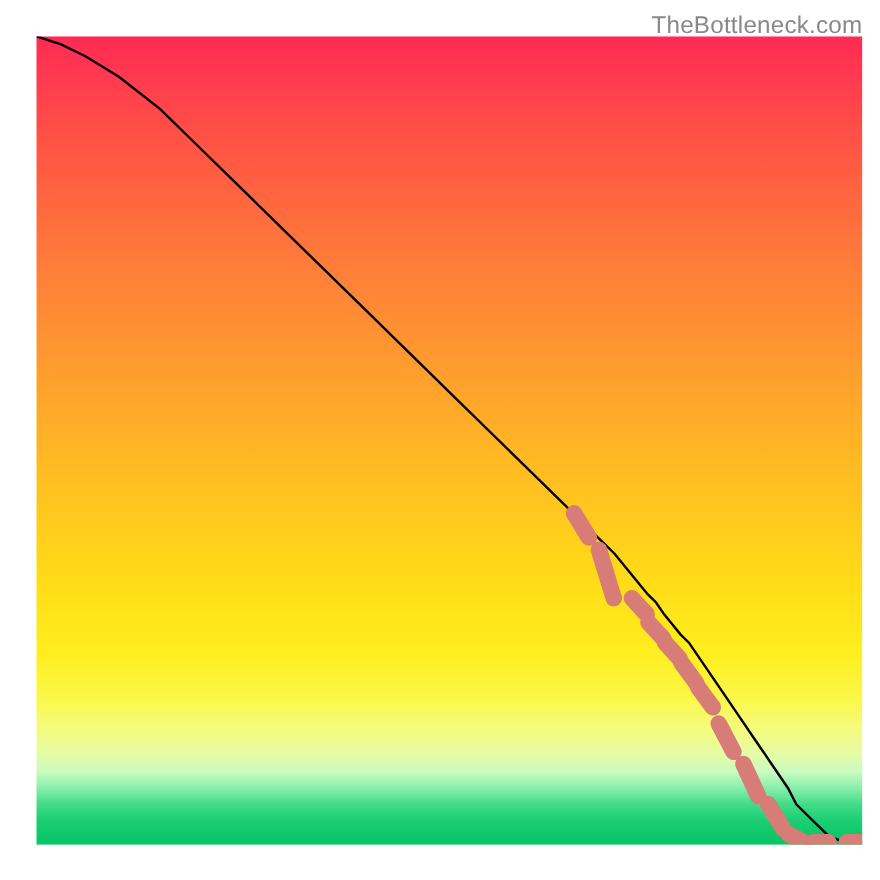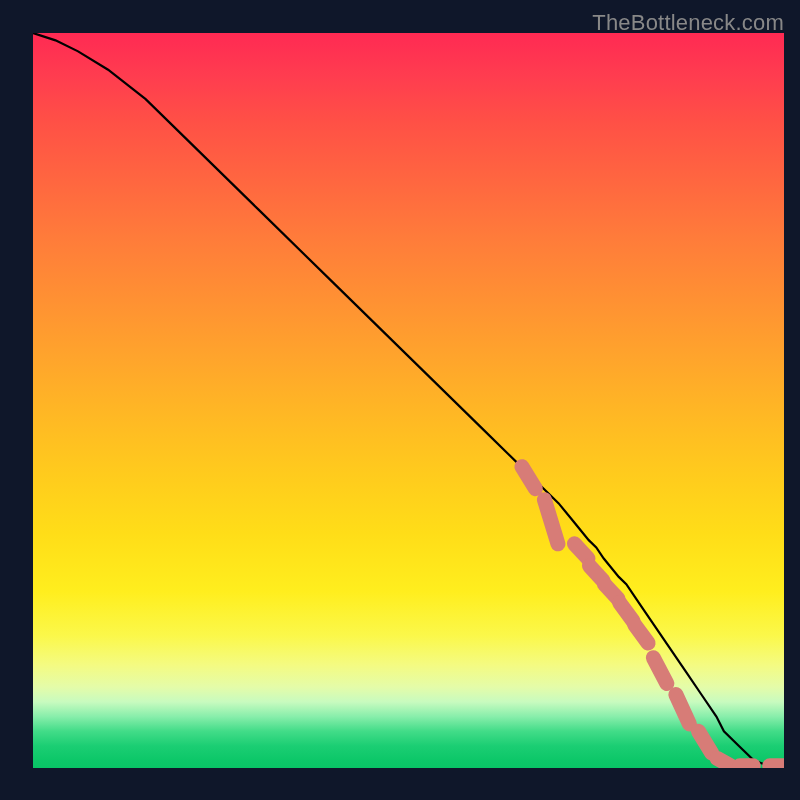--- a/index.html
+++ b/index.html
@@ -10,21 +10,21 @@
     background: #000;
     overflow: hidden;
     font-family: Arial, Helvetica, sans-serif;
   }
   .frame {
     position: absolute;
     left: 0;
     top: 0;
     width: 800px;
     height: 800px;
-    background: #0f172a;
+    background: #ffffff;
   }
   .plot-area {
     position: absolute;
     left: 33px;
     top: 33px;
     width: 751px;
     height: 735px;
     overflow: hidden;
   }
   .gradient {

